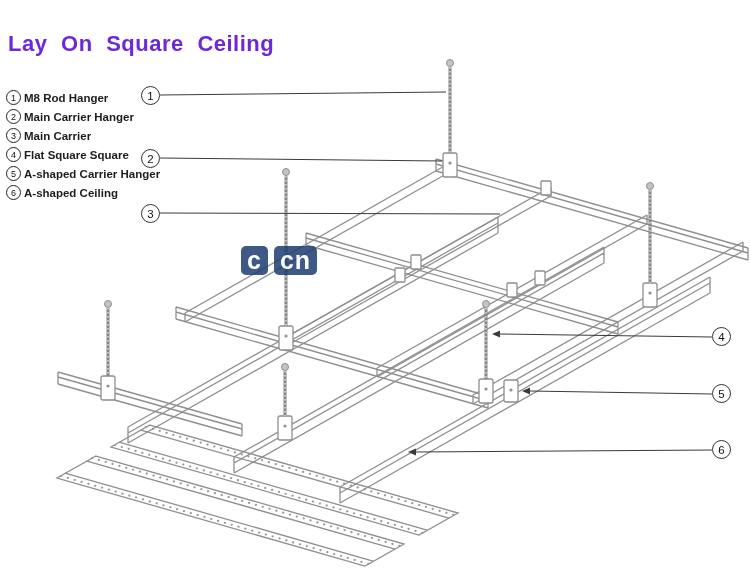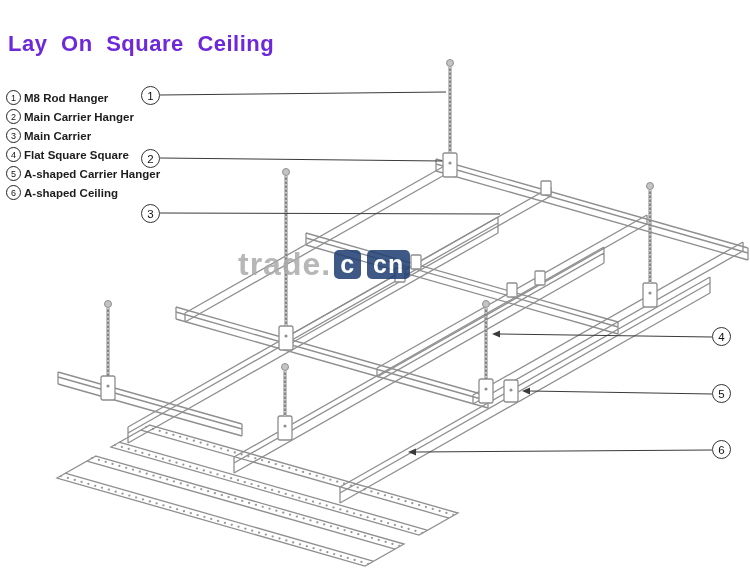--- a/index.html
+++ b/index.html
@@ -169,16 +169,15 @@
 </svg>
 
 <div class="callout" style="left:141px;top:86px">1</div>
 <div class="callout" style="left:141px;top:149px">2</div>
 <div class="callout" style="left:141px;top:204px">3</div>
 <div class="callout" style="left:712px;top:327px">4</div>
 <div class="callout" style="left:712px;top:384px">5</div>
 <div class="callout" style="left:712px;top:440px">6</div>
 
 <div class="watermark">
-  <span>trade.</span>
   <span class="wbox">c</span>
   <span class="wbox">cn</span>
 </div>
 
 </body></html>

